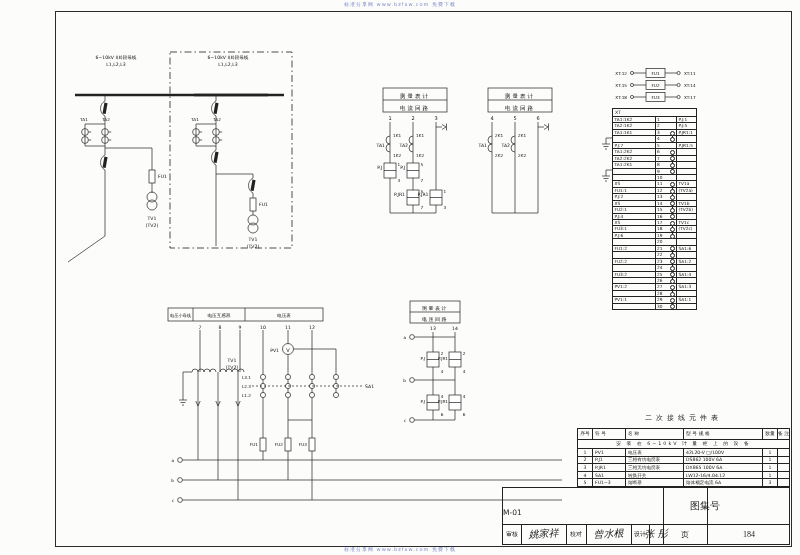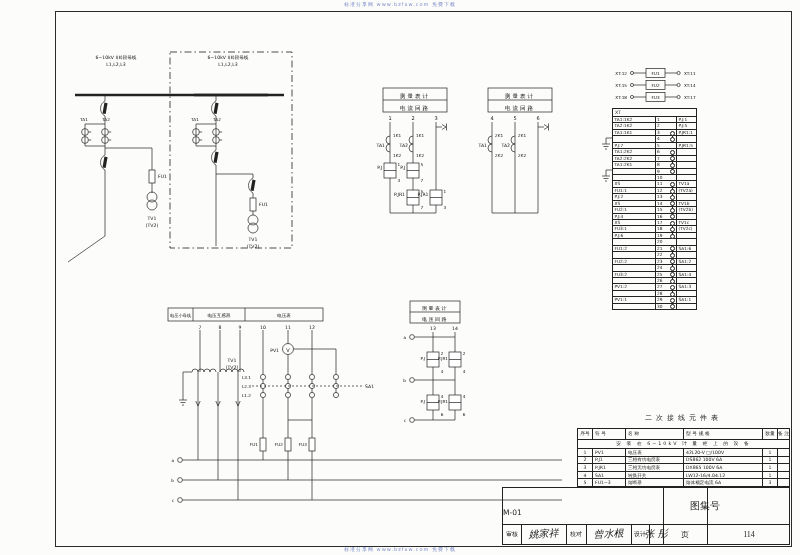--- a/index.html
+++ b/index.html
@@ -644,16 +644,16 @@
       <div class="v" style="left:83px;top:0;bottom:0"></div>
       <div class="v" style="left:128px;top:0;bottom:0"></div>
       <div class="v" style="left:146px;top:0;bottom:0"></div>
       <div class="tb-cell lbl" style="left:0;width:18px">审核</div>
       <div class="tb-cell sig" style="left:18px;width:45px">姚家祥</div>
       <div class="tb-cell lbl" style="left:63px;width:20px">校对</div>
       <div class="tb-cell sig" style="left:83px;width:45px">曾水根</div>
       <div class="tb-cell lbl" style="left:128px;width:18px">设计</div>
       <div class="tb-cell sig" style="left:146px;width:14px">张 彤</div>
       <div class="tb-cell tb-page-l" style="left:160px;width:44px">页</div>
-      <div class="tb-cell tb-page-n" style="left:204px;width:84px">114</div>
+      <div class="tb-cell tb-page-n" style="left:204px;width:84px">184</div>
     </div>
   </div>
 </div>
 
 </body></html>

